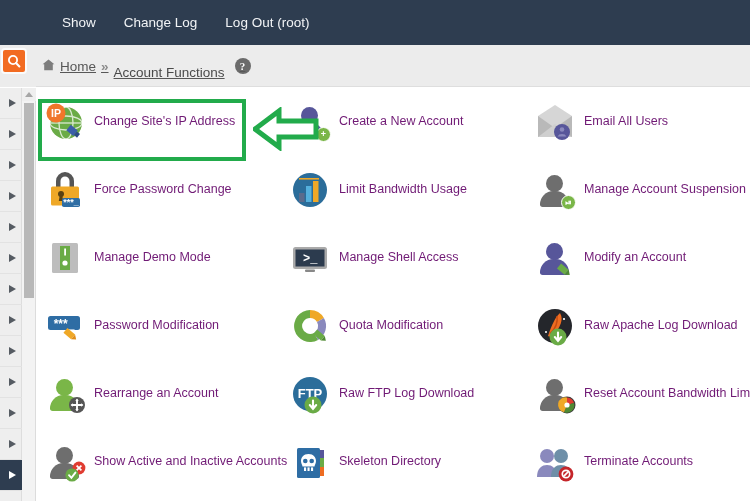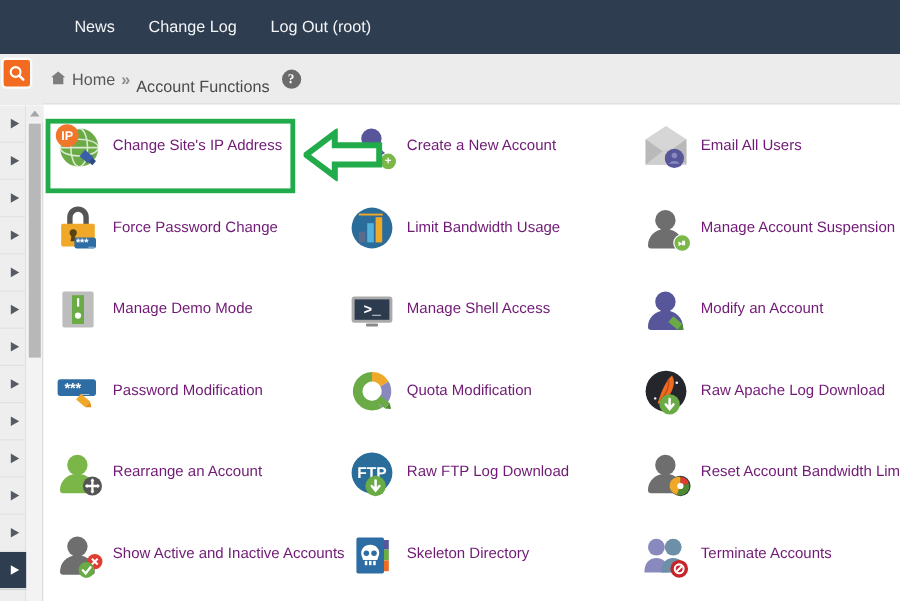--- a/index.html
+++ b/index.html
@@ -48,20 +48,21 @@
     display: flex; align-items: center; justify-content: center;
     cursor: pointer;
   }
   .crumbs {
     position: absolute; left: 42px; top: 45px;
     height: 42px;
     display: flex; align-items: center;
     gap: 5px;
     font-size: 13.5px;
     color: #575757;
+    text-decoration: underline;
   }
   .crumb-link { color: #575757; cursor: pointer; }
   .crumb-sep { color: #8b8b8b; font-weight: bold; }
   .crumb-current { color: #4a4a4a; margin-top: 12px; }
   .help-badge {
     display: inline-flex; align-items: center; justify-content: center;
     width: 16px; height: 16px; border-radius: 50%;
     background: #6b6b6b; color: #fff;
     font-size: 11px; font-weight: bold;
     margin-left: 5px; cursor: pointer;
@@ -189,21 +190,21 @@
     display: flex; align-items: center; justify-content: center;
     font-size: 9px; color: #ffffff; font-weight: bold;
     line-height: 1;
   }
 </style>
 </head>
 <body>
 
 <div class="topnav">
   <div class="topnav-spacer"></div>
-  <div class="topnav-item">News</div>
+  <div class="topnav-item">Show</div>
   <div class="topnav-item">Change Log</div>
   <div class="topnav-item">Log Out (root)</div>
 </div>
 
 <div class="crumbbar"></div>
 <div class="search-tab"></div>
 <div class="search-btn">
   <svg width="14" height="14" viewBox="0 0 14 14" aria-hidden="true">
     <circle cx="6" cy="6" r="4.1" fill="none" stroke="#ffffff" stroke-width="1.8"></circle>
     <line x1="9" y1="9" x2="12.4" y2="12.4" stroke="#ffffff" stroke-width="2.1" stroke-linecap="round"></line>

